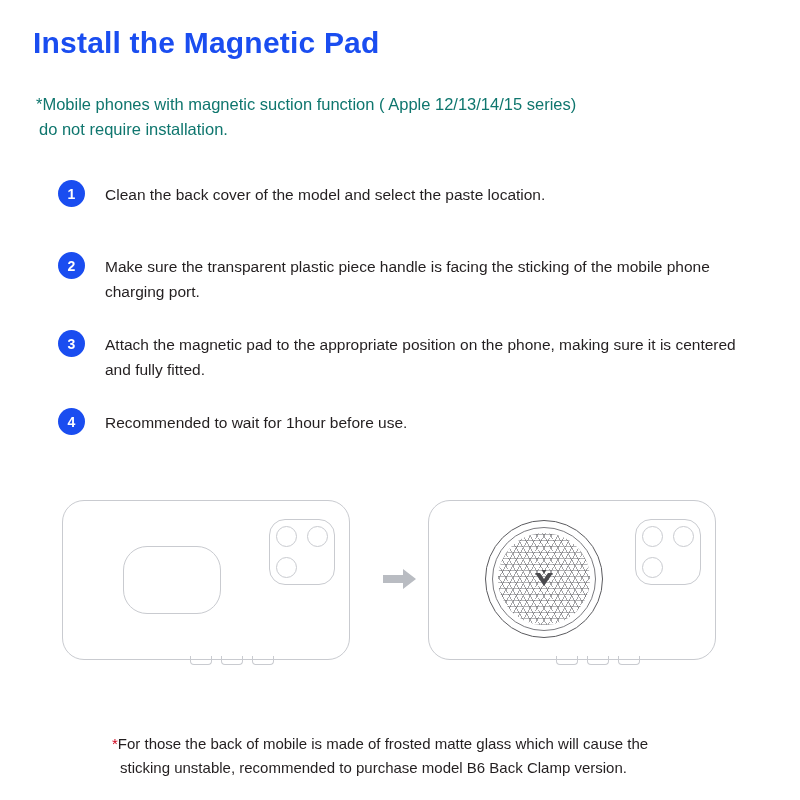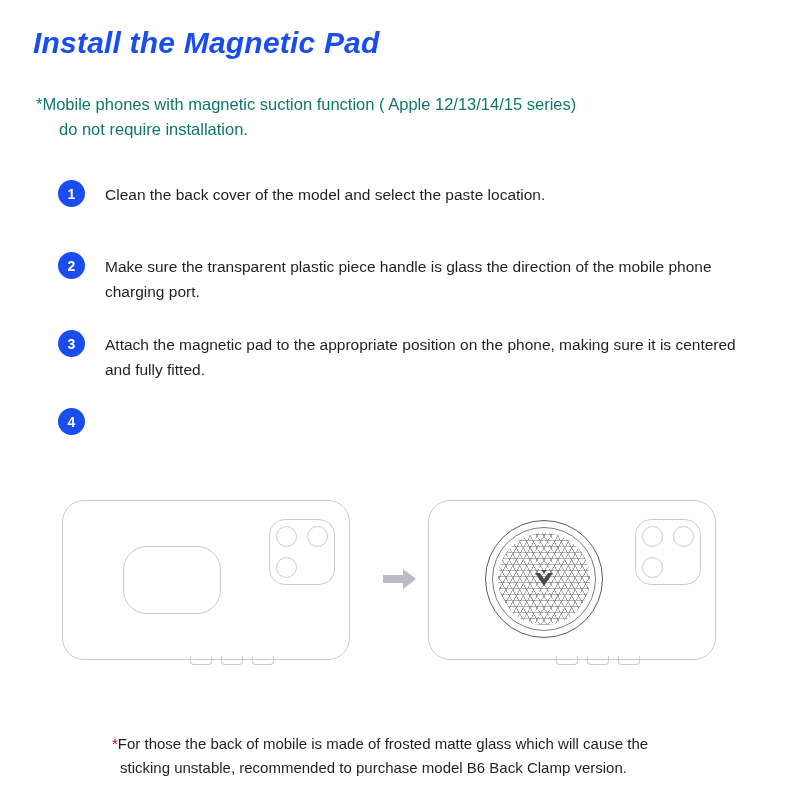--- a/index.html
+++ b/index.html
@@ -23,35 +23,33 @@
     padding: 0;
   }
   .title {
     position: absolute;
     left: 33px;
     top: 26px;
     font-size: 30px;
     font-weight: bold;
     color: #1a4df0;
     letter-spacing: 0.2px;
-    font-style: italic;
   }
   .subtitle {
     position: absolute;
     left: 36px;
     top: 92px;
     font-size: 16.5px;
     line-height: 25px;
     color: #0f766e;
     width: 720px;
   }
   .subtitle .line2 {
     display: block;
     padding-left: 3px;
-    margin-left: 20px;
   }
   .steps {
     position: absolute;
     left: 58px;
     top: 180px;
     width: 700px;
   }
   .step {
     position: relative;
     min-height: 46px;
@@ -227,30 +225,31 @@
 
   <div class="steps">
 
     <div class="step s1">
       <div class="bullet">1</div>
       <div class="text">Clean the back cover of the model and select the paste location.</div>
     </div>
 
     <div class="step s2">
       <div class="bullet">2</div>
-      <div class="text">Make sure the transparent plastic piece handle is glass the direction of the mobile phone charging port.</div>
+      <div class="text">Make sure the transparent plastic piece handle is facing the sticking of the mobile phone charging port.</div>
     </div>
 
     <div class="step s3">
       <div class="bullet">3</div>
       <div class="text">Attach the magnetic pad to the appropriate position on the phone, making sure it is centered and fully fitted.</div>
     </div>
 
     <div class="step s4">
       <div class="bullet">4</div>
+      <div class="text">Recommended to wait for 1hour before use.</div>
     </div>
 
   </div>
 
   <div class="illus">
 
     <div class="phone left">
       <div class="pad-blank"></div>
       <div class="cam">
         <i class="a"></i>

